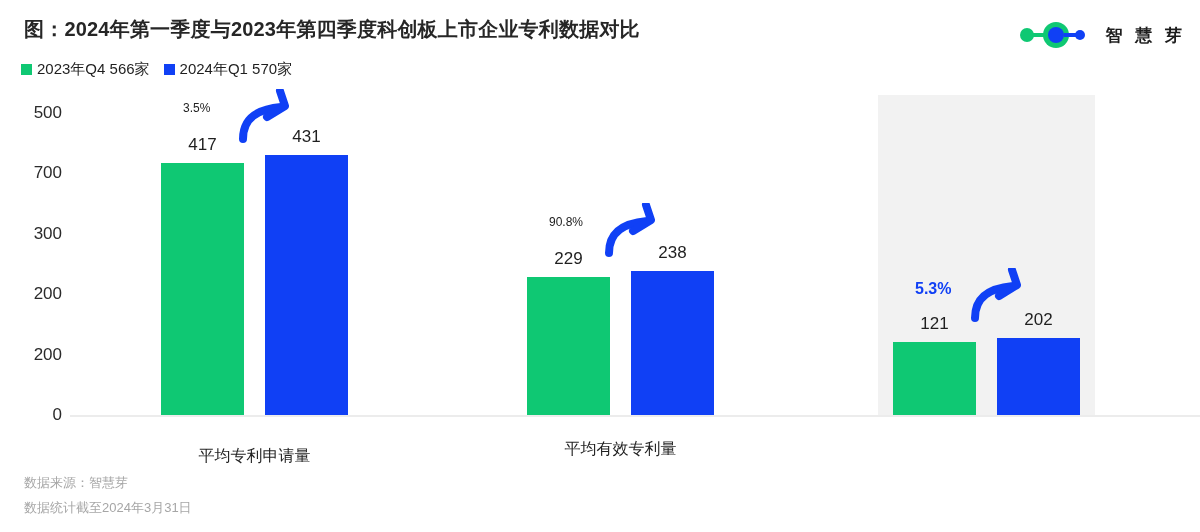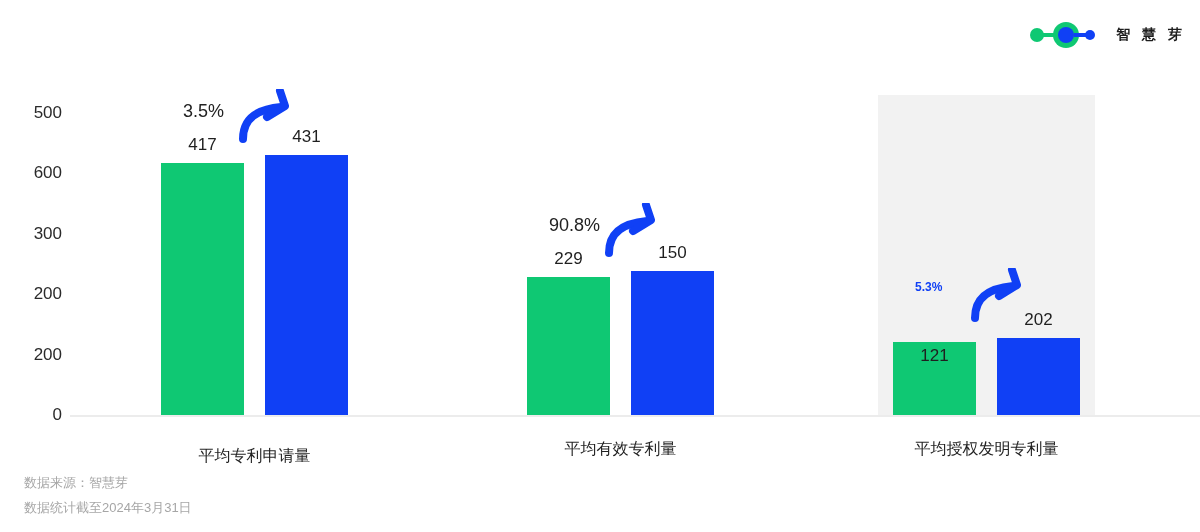--- a/index.html
+++ b/index.html
@@ -16,21 +16,21 @@
     position: absolute; left: 24px; top: 16px;
     font-size: 20px; font-weight: bold; color: #262626;
     letter-spacing: 0.2px; white-space: nowrap;
   }
   .brand {
     position: absolute; right: 14px; top: 22px;
     display: flex; align-items: center; gap: 8px;
   }
   .brand-mark { width: 78px; height: 26px; display: block; }
   .brand-name {
-    font-size: 14px; color: #1d1d1d; font-weight: bold;
+    font-size: 17px; color: #1d1d1d; font-weight: bold;
     letter-spacing: 4px; white-space: nowrap;
   }
 
   
   .legend {
     position: absolute; left: 21px; top: 60px;
     display: flex; align-items: center; gap: 14px;
   }
   .legend-item { display: flex; align-items: center; gap: 5px; }
   .legend-swatch { width: 11px; height: 11px; display: block; }
@@ -50,89 +50,99 @@
   .baseline {
     position: absolute; left: 70px; right: 0; height: 2px;
     background: #ececec;
   }
   .bar { position: absolute; bottom: 0; }
   .bar-value {
     position: absolute; font-size: 17px; color: #1f1f1f;
     text-align: center; white-space: nowrap;
   }
   .pct {
-    position: absolute; font-size: 18px; white-space: nowrap;
+    position: absolute; font-size: 12px; white-space: nowrap;
   }
   .pct.normal { color: #222222; }
-  .pct.accent { color: #1040F5; font-weight: bold; font-size: 12px; }
+  .pct.accent { color: #1040F5; font-weight: bold; font-size: 16px; }
   .arrow { position: absolute; }
   .x-label {
     position: absolute; font-size: 16px; color: #1f1f1f;
     text-align: center; white-space: nowrap; transform: translateX(-50%);
   }
 
   
   .footer { position: absolute; left: 24px; top: 470px; }
   .footer-line { font-size: 13px; color: #a6a6a6; line-height: 25px; white-space: nowrap; }
 </style>
 </head>
 <body>
 
 <div class="page">
 
+  <div class="title">图：2024年第一季度与2023年第四季度科创板上市企业专利数据对比</div>
 
   <div class="brand">
     <svg class="brand-mark" viewBox="0 0 78 26">
       <circle cx="7" cy="13" r="7" fill="#0FC873"></circle>
       <rect x="12" y="11" width="12" height="4" fill="#0FC873"></rect>
       <circle cx="36" cy="13" r="13" fill="#0FC873"></circle>
       <circle cx="36" cy="13" r="8" fill="#1040F5"></circle>
       <rect x="44" y="11" width="12" height="4" fill="#1040F5"></rect>
       <circle cx="60" cy="13" r="5" fill="#1040F5"></circle>
     </svg>
     <span class="brand-name">智 慧 芽</span>
   </div>
 
+  <div class="legend">
+    <div class="legend-item">
+      <span class="legend-swatch" style="background:#0FC873"></span>
+      <span class="legend-label">2023年Q4 566家</span>
+    </div>
+    <div class="legend-item">
+      <span class="legend-swatch" style="background:#1040F5"></span>
+      <span class="legend-label">2024年Q1 570家</span>
+    </div>
+  </div>
 
   <div class="plot" id="plot">
       <div class="highlight-panel" style="left: 878px; width: 217px; top: 9px; height: 320px; background: rgb(242, 242, 242);"></div>
       <div class="y-axis-area">
         <div class="y-tick" style="top: 329px;">0</div>
         <div class="y-tick" style="top: 268.6px;">200</div>
         <div class="y-tick" style="top: 208.2px;">200</div>
         <div class="y-tick" style="top: 147.8px; text-align: right;">300</div>
-        <div class="y-tick" style="top: 87.4px;">600</div>
+        <div class="y-tick" style="top: 87.4px;">700</div>
         <div class="y-tick" style="top: 27px;">500</div>
       </div>
       <div class="baseline" style="top: 329px; background: rgb(236, 236, 236);"></div>
       <div class="bar" style="left: 161px; width: 83px; height: 251.868px; bottom: 16px; background: rgb(15, 200, 115);"></div>
       <div class="bar-value" style="left: 161px; width: 83px; top: 49.132px;">417</div>
       <div class="bar" style="left: 265px; width: 83px; height: 260.324px; bottom: 16px; background: rgb(16, 64, 245);"></div>
       <div class="bar-value" style="left: 265px; width: 83px; top: 40.676px;">431</div>
       <div class="x-label" style="left: 254.5px; top: 360px;">平均专利申请量</div>
       <div class="pct normal" style="left: 183px; top: 15.132px;">3.5%</div>
       <div class="arrow" style="left: 237px; top: 3.132px;"><svg width="66" height="56" viewBox="0 0 66 56">
           <path d="M6 50 C6 28, 22 20, 44 18" fill="none" stroke="#1040F5" stroke-width="8" stroke-linecap="round"></path>
           <path d="M30 28 L48 17 L43 2" fill="none" stroke="#1040F5" stroke-width="8" stroke-linecap="round" stroke-linejoin="round"></path>
         </svg></div>
       <div class="bar" style="left: 527px; width: 83px; height: 138.316px; bottom: 16px; background: rgb(15, 200, 115);"></div>
       <div class="bar-value" style="left: 527px; width: 83px; top: 162.684px;">229</div>
       <div class="bar" style="left: 631px; width: 83px; height: 143.752px; bottom: 16px; background: rgb(16, 64, 245);"></div>
-      <div class="bar-value" style="left: 631px; width: 83px; top: 157.248px;">150</div>
+      <div class="bar-value" style="left: 631px; width: 83px; top: 157.248px;">238</div>
       <div class="x-label" style="left: 620.5px; top: 353px;">平均有效专利量</div>
       <div class="pct normal" style="left: 549px; top: 128.684px;">90.8%</div>
       <div class="arrow" style="left: 603px; top: 116.684px;"><svg width="66" height="56" viewBox="0 0 66 56">
           <path d="M6 50 C6 28, 22 20, 44 18" fill="none" stroke="#1040F5" stroke-width="8" stroke-linecap="round"></path>
           <path d="M30 28 L48 17 L43 2" fill="none" stroke="#1040F5" stroke-width="8" stroke-linecap="round" stroke-linejoin="round"></path>
         </svg></div>
       <div class="bar" style="left: 893px; width: 83px; height: 73.084px; bottom: 16px; background: rgb(15, 200, 115);"></div>
-      <div class="bar-value" style="left: 893px; width: 83px; top: 227.916px; margin-top: 32px;">121</div>
+      <div class="bar-value" style="left: 893px; width: 83px; top: 227.916px;">121</div>
       <div class="bar" style="left: 997px; width: 83px; height: 77.312px; bottom: 16px; background: rgb(16, 64, 245);"></div>
       <div class="bar-value" style="left: 997px; width: 83px; top: 223.688px;">202</div>
-      <div class="x-label" style="left: 986.5px; top: 353px;">平均授权发明专利量</div>
       <div class="pct accent" style="left: 915px; top: 193.916px;">5.3%</div>
       <div class="arrow" style="left: 969px; top: 181.916px;"><svg width="66" height="56" viewBox="0 0 66 56">
           <path d="M6 50 C6 28, 22 20, 44 18" fill="none" stroke="#1040F5" stroke-width="8" stroke-linecap="round"></path>
           <path d="M30 28 L48 17 L43 2" fill="none" stroke="#1040F5" stroke-width="8" stroke-linecap="round" stroke-linejoin="round"></path>
         </svg></div>
     </div>
 
   <div class="footer">
     <div class="footer-line">数据来源：智慧芽</div>
     <div class="footer-line">数据统计截至2024年3月31日</div>

